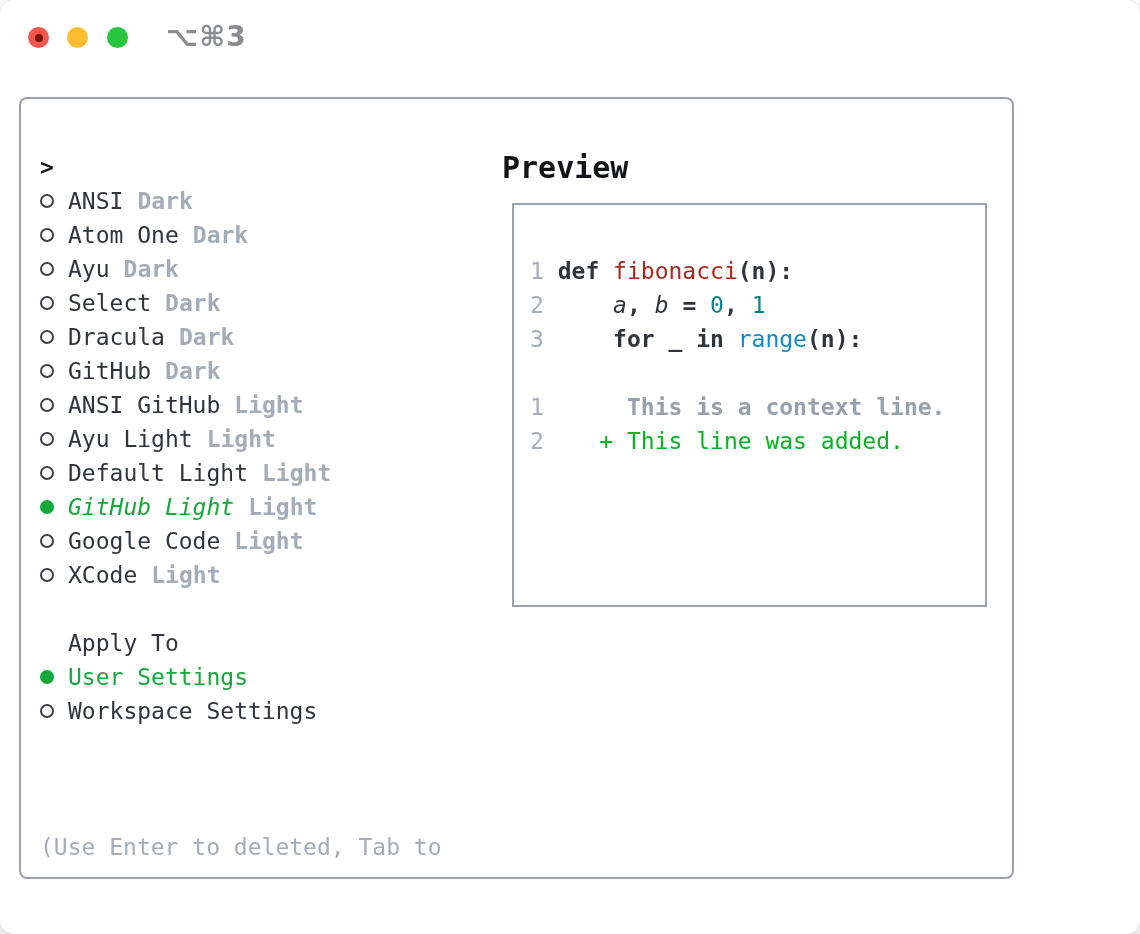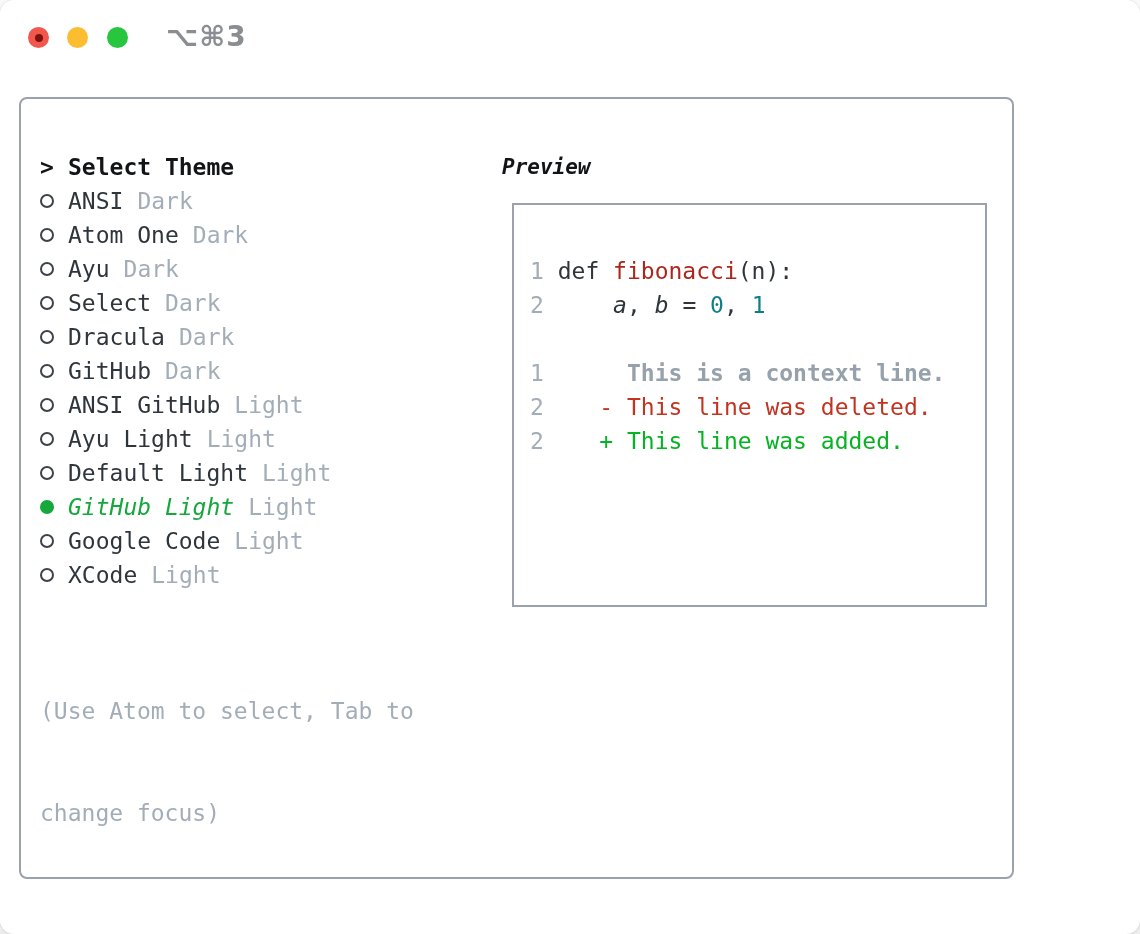--- a/index.html
+++ b/index.html
@@ -26,36 +26,36 @@
   .row { display:flex; align-items:center; height:34px; font-size:23px; color:var(--text); white-space:pre; }
   .icon-cell { width:28px; display:flex; align-items:center; flex:0 0 28px; }
   .radio { width:14px; height:14px; border-radius:50%; border:2px solid #3c434b; background:#ffffff; }
   .radio.sel { border-color:var(--sel); background:var(--sel); }
 
   .left-col { position:absolute; left:19px; top:51px; width:445px; }
   .hdr-prefix { width:28px; flex:0 0 28px; font-weight:bold; color:var(--heading); }
   .hdr-text { font-weight:bold; color:var(--heading); }
   .theme-name {}
   .theme-name.sel { color:var(--sel);font-style:italic; }
-  .theme-variant { color:var(--muted); margin-left:14px; }
+  .theme-variant { color:var(--muted); margin-left:14px;font-weight:bold; }
 
   .applyto { margin-top:34px; }
   .applyto-header { padding-left:28px; }
   .opt-label.sel { color:var(--sel); }
 
   .hint { margin-top:34px; font-size:23px; line-height:34px; color:var(--muted); white-space:pre; }
 
   
   .preview-col { position:absolute; left:481px; top:51px; width:520px; }
-  .preview-header { height:34px; font-size:21px; font-weight:bold; color:var(--heading); display:flex; align-items:center;font-style:italic; }
+  .preview-header { height:34px; font-size:30px; font-weight:bold; color:var(--heading); display:flex; align-items:center; }
   .preview-box { margin-left:10px; margin-top:19px; width:475px; height:404px;
                  border:2px solid var(--border); background:#ffffff; padding:49px 10px 0 16px; overflow:hidden; }
   .code-line { height:34px; font-size:23px; line-height:34px; white-space:pre; }
   .ln { color:var(--muted); }
-  .seg-plain { color:var(--text); }
+  .seg-plain { color:var(--text);font-weight:bold; }
   .seg-fn { color:var(--fn); }
   .seg-num { color:var(--teal); }
   .seg-builtin { color:var(--blue); }
   .seg-var { color:var(--text); font-style:italic; }
   .seg-ctx { color:var(--ctx);font-weight:bold; }
   .seg-del { color:var(--del); }
   .seg-add { color:var(--add); }
 </style>
 </head>
 <body>
@@ -66,50 +66,59 @@
     <div class="tl tl-red"></div>
     <div class="tl tl-yellow"></div>
     <div class="tl tl-green"></div>
     <span class="win-title">⌥⌘3</span>
   </div>
 
   <div class="panel">
 
     <div class="left-col">
       <div class="row">
-        <span class="hdr-prefix">&gt;</span><span class="hdr-text">Select Theme</span>
+        <span class="hdr-prefix">&gt;</span>
       </div>
       <div id="theme-list">
           <div class="row"><span class="icon-cell"><span class="radio"></span></span><span class="theme-name">ANSI</span><span class="theme-variant">Dark</span></div>
           <div class="row"><span class="icon-cell"><span class="radio"></span></span><span class="theme-name">Atom One</span><span class="theme-variant">Dark</span></div>
           <div class="row"><span class="icon-cell"><span class="radio"></span></span><span class="theme-name">Ayu</span><span class="theme-variant">Dark</span></div>
           <div class="row"><span class="icon-cell"><span class="radio"></span></span><span class="theme-name">Select</span><span class="theme-variant">Dark</span></div>
           <div class="row"><span class="icon-cell"><span class="radio"></span></span><span class="theme-name">Dracula</span><span class="theme-variant">Dark</span></div>
           <div class="row"><span class="icon-cell"><span class="radio"></span></span><span class="theme-name">GitHub</span><span class="theme-variant">Dark</span></div>
           <div class="row"><span class="icon-cell"><span class="radio"></span></span><span class="theme-name">ANSI GitHub</span><span class="theme-variant">Light</span></div>
           <div class="row"><span class="icon-cell"><span class="radio"></span></span><span class="theme-name">Ayu Light</span><span class="theme-variant">Light</span></div>
           <div class="row"><span class="icon-cell"><span class="radio"></span></span><span class="theme-name">Default Light</span><span class="theme-variant">Light</span></div>
           <div class="row"><span class="icon-cell"><span class="radio sel"></span></span><span class="theme-name sel">GitHub Light</span><span class="theme-variant">Light</span></div>
           <div class="row"><span class="icon-cell"><span class="radio"></span></span><span class="theme-name">Google Code</span><span class="theme-variant">Light</span></div>
           <div class="row"><span class="icon-cell"><span class="radio"></span></span><span class="theme-name">XCode</span><span class="theme-variant">Light</span></div>
         </div>
 
+      <div class="applyto">
+        <div class="row applyto-header">
+          <span>Apply To</span>
+        </div>
+        <div id="applyto-list">
+            <div class="row"><span class="icon-cell"><span class="radio sel"></span></span><span class="opt-label sel">User Settings</span></div>
+            <div class="row"><span class="icon-cell"><span class="radio"></span></span><span class="opt-label">Workspace Settings</span></div>
+          </div>
+      </div>
 
       <div class="hint">
-        <div>(Use Atom to select, Tab to</div>
+        <div>(Use Enter to deleted, Tab to</div>
         <div>change focus)</div>
       </div>
     </div>
 
     <div class="preview-col">
       <div class="preview-header">Preview</div>
       <div class="preview-box" id="preview-box">
           <div class="code-line"><span class="ln">1</span> <span class="seg-plain">def </span><span class="seg-fn">fibonacci</span><span class="seg-plain">(n):</span></div>
           <div class="code-line"><span class="ln">2</span> <span class="seg-plain">    </span><span class="seg-var">a</span><span class="seg-plain">, </span><span class="seg-var">b</span><span class="seg-plain"> = </span><span class="seg-num">0</span><span class="seg-plain">, </span><span class="seg-num">1</span></div>
+          <div class="code-line"><span class="ln">3</span> <span class="seg-plain">    for _ in </span><span class="seg-builtin">range</span><span class="seg-plain">(n):</span></div>
           <div class="code-line"></div>
           <div class="code-line"><span class="ln">1</span> <span class="seg-ctx">     This is a context line.</span></div>
-          <div class="code-line"><span class="ln">2</span> <span class="seg-del">   - This line was deleted.</span></div>
           <div class="code-line"><span class="ln">2</span> <span class="seg-add">   + This line was added.</span></div>
         </div>
     </div>
 
   </div>
 </div>
 
 </body></html>

